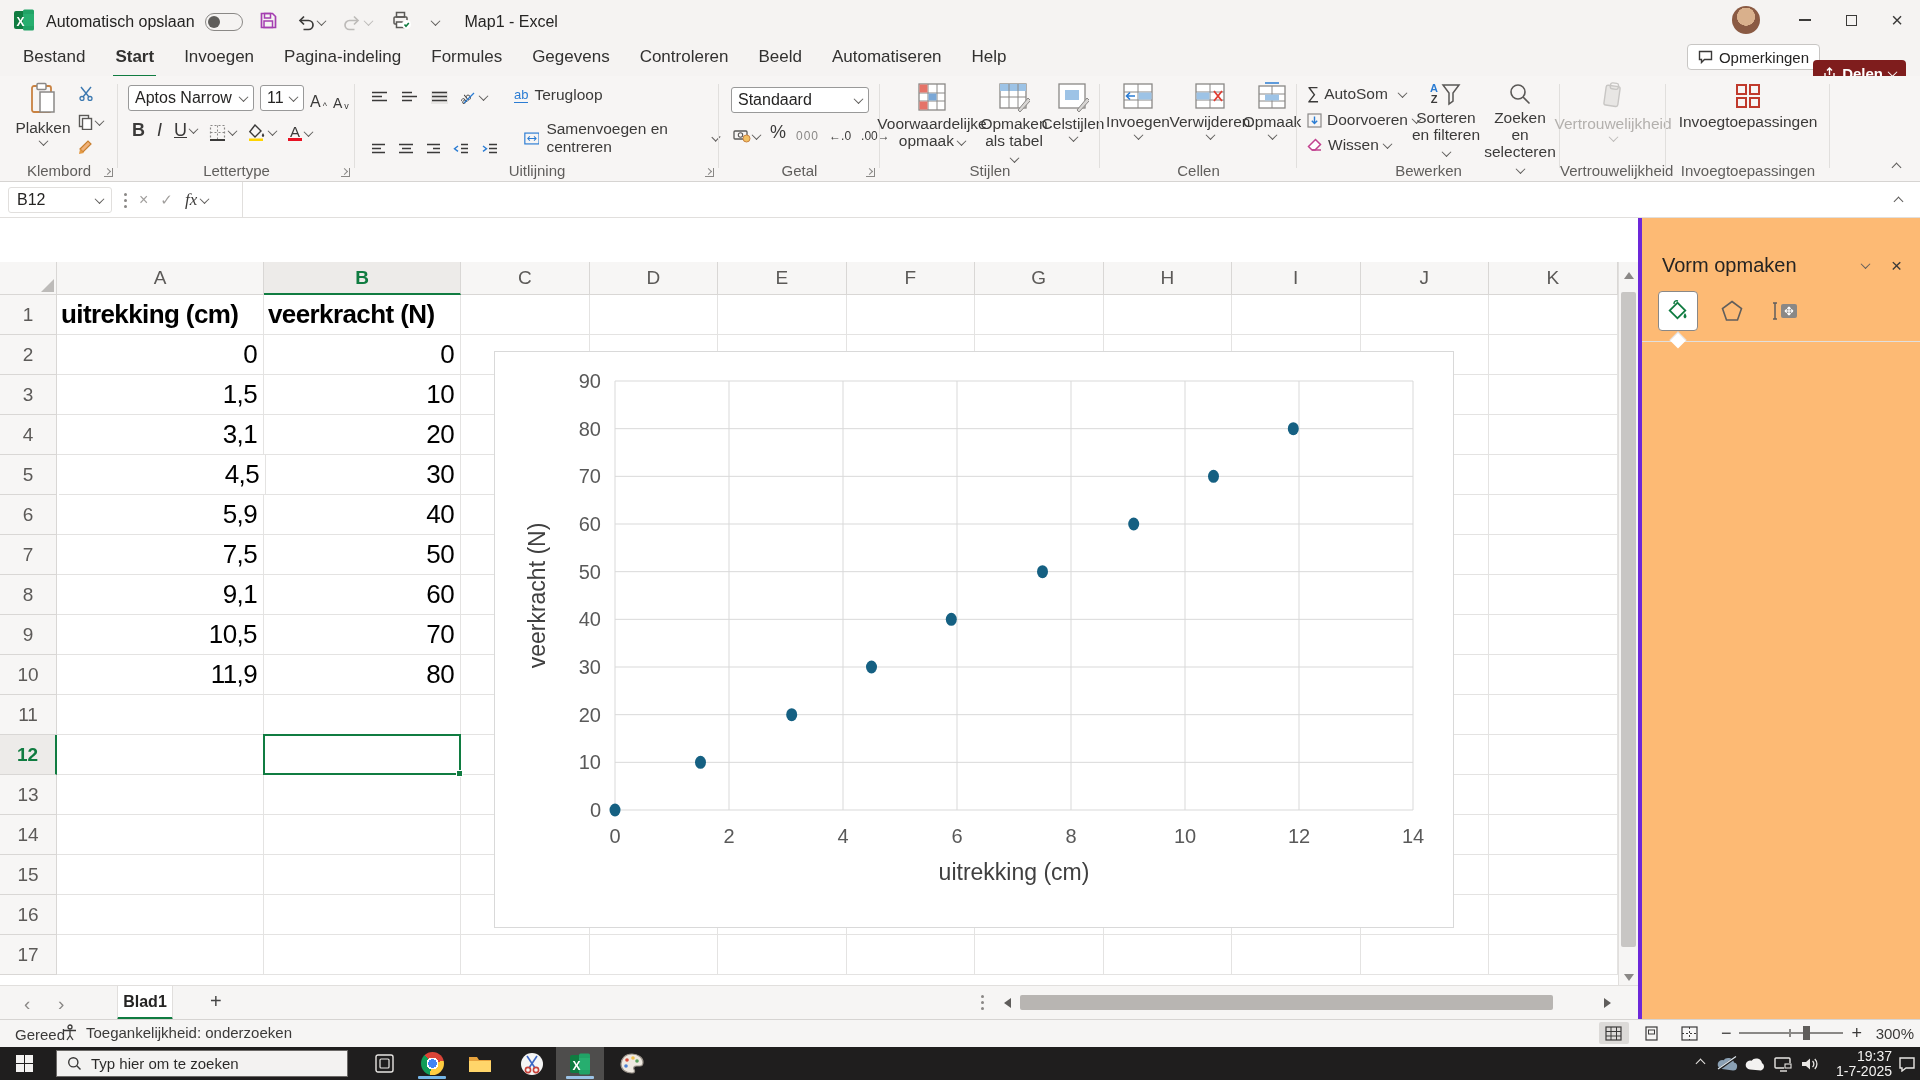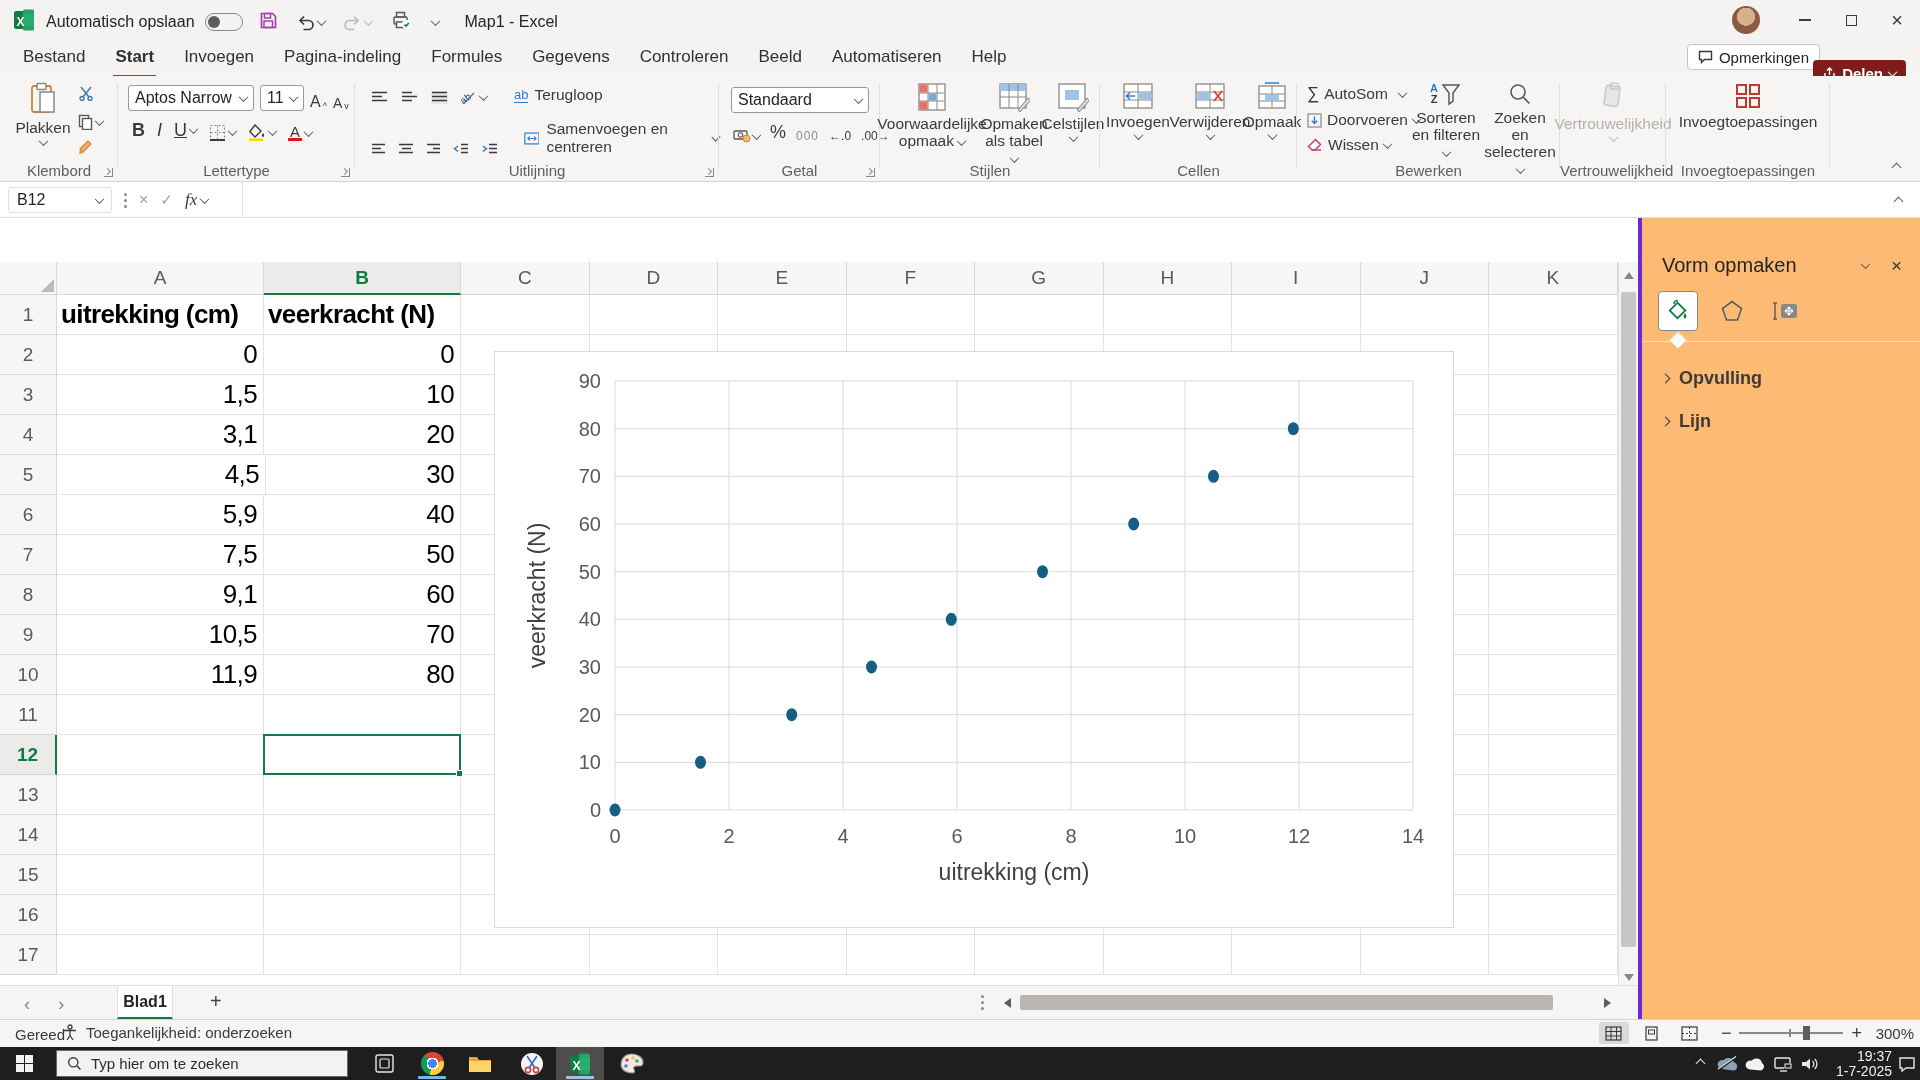--- a/index.html
+++ b/index.html
@@ -817,30 +817,20 @@
         <svg width="28" height="24" viewBox="0 0 28 24">
             <path d="M3 4 v16 M1 4 h4 M1 20 h4" stroke="#605e5c" stroke-width="1.5"></path>
             <rect x="9" y="5" width="16" height="14" rx="2" fill="#8a8886"></rect>
             <path d="M17 8 v8 M13 12 h8 M17 8 l-1.6 1.8 M17 8 l1.6 1.8 M17 16 l-1.6-1.8 M17 16 l1.6-1.8 M13 12 l1.8-1.6 M13 12 l1.8 1.6 M21 12 l-1.8-1.6 M21 12 l-1.8 1.6" stroke="#fff" stroke-width="1.2" fill="none"></path>
           </svg>
       </span>
     </div>
     <div style="position:relative;margin-top:10px;border-bottom:1px solid #e1dfdd">
       <span style="position:absolute;left:30px;top:-7px;width:12px;height:12px;background:#fff;border-left:1px solid #e1dfdd;border-top:1px solid #e1dfdd;transform:rotate(45deg)"></span>
     </div>
-    <div style="display:flex;flex-direction:column;gap:22px;margin-top:26px">
-      <div class="psec">
-          <span class="chevr"></span>
-          <span>Opvulling</span>
-        </div>
-      <div class="psec">
-          <span class="chevr"></span>
-          <span>Lijn</span>
-        </div>
-    </div>
   </div>
 
   <div id="tabbar" class="ab">
     <span class="ab" style="left:24px;top:7px;font-size:19px;color:#8a8886">‹</span>
     <span class="ab" style="left:58px;top:7px;font-size:19px;color:#8a8886">›</span>
     <div id="sheettab">
         <span>Blad1</span>
       </div>
     <span class="ab" style="left:210px;top:4px;font-size:20px;color:#444">+</span>
     <span class="ab" style="left:981px;top:9px;display:inline-flex;flex-direction:column;gap:3px">

